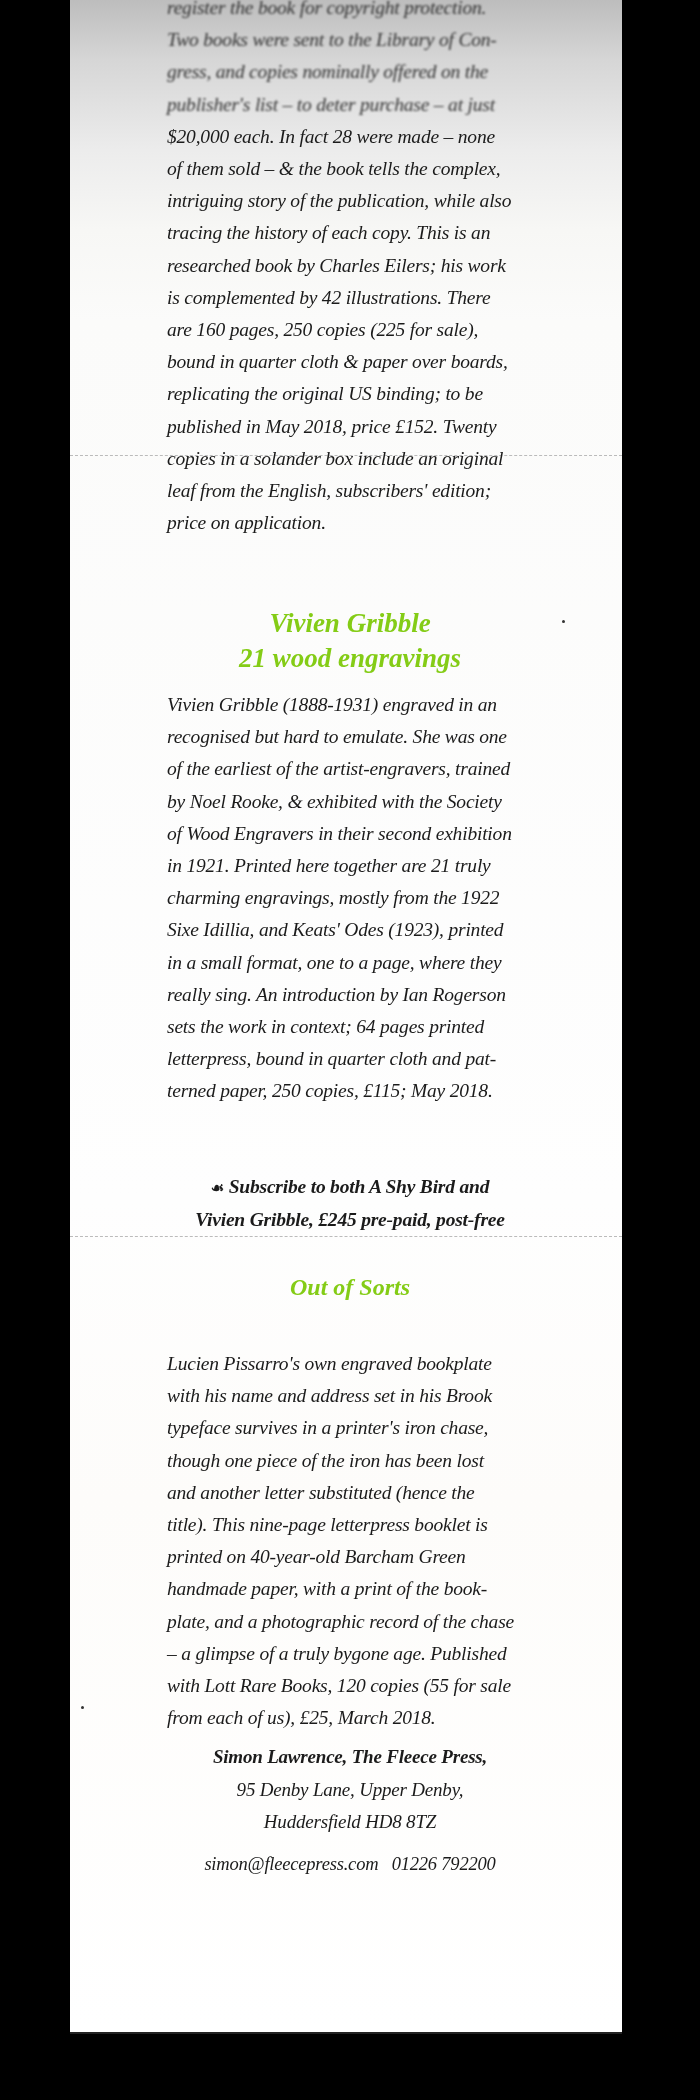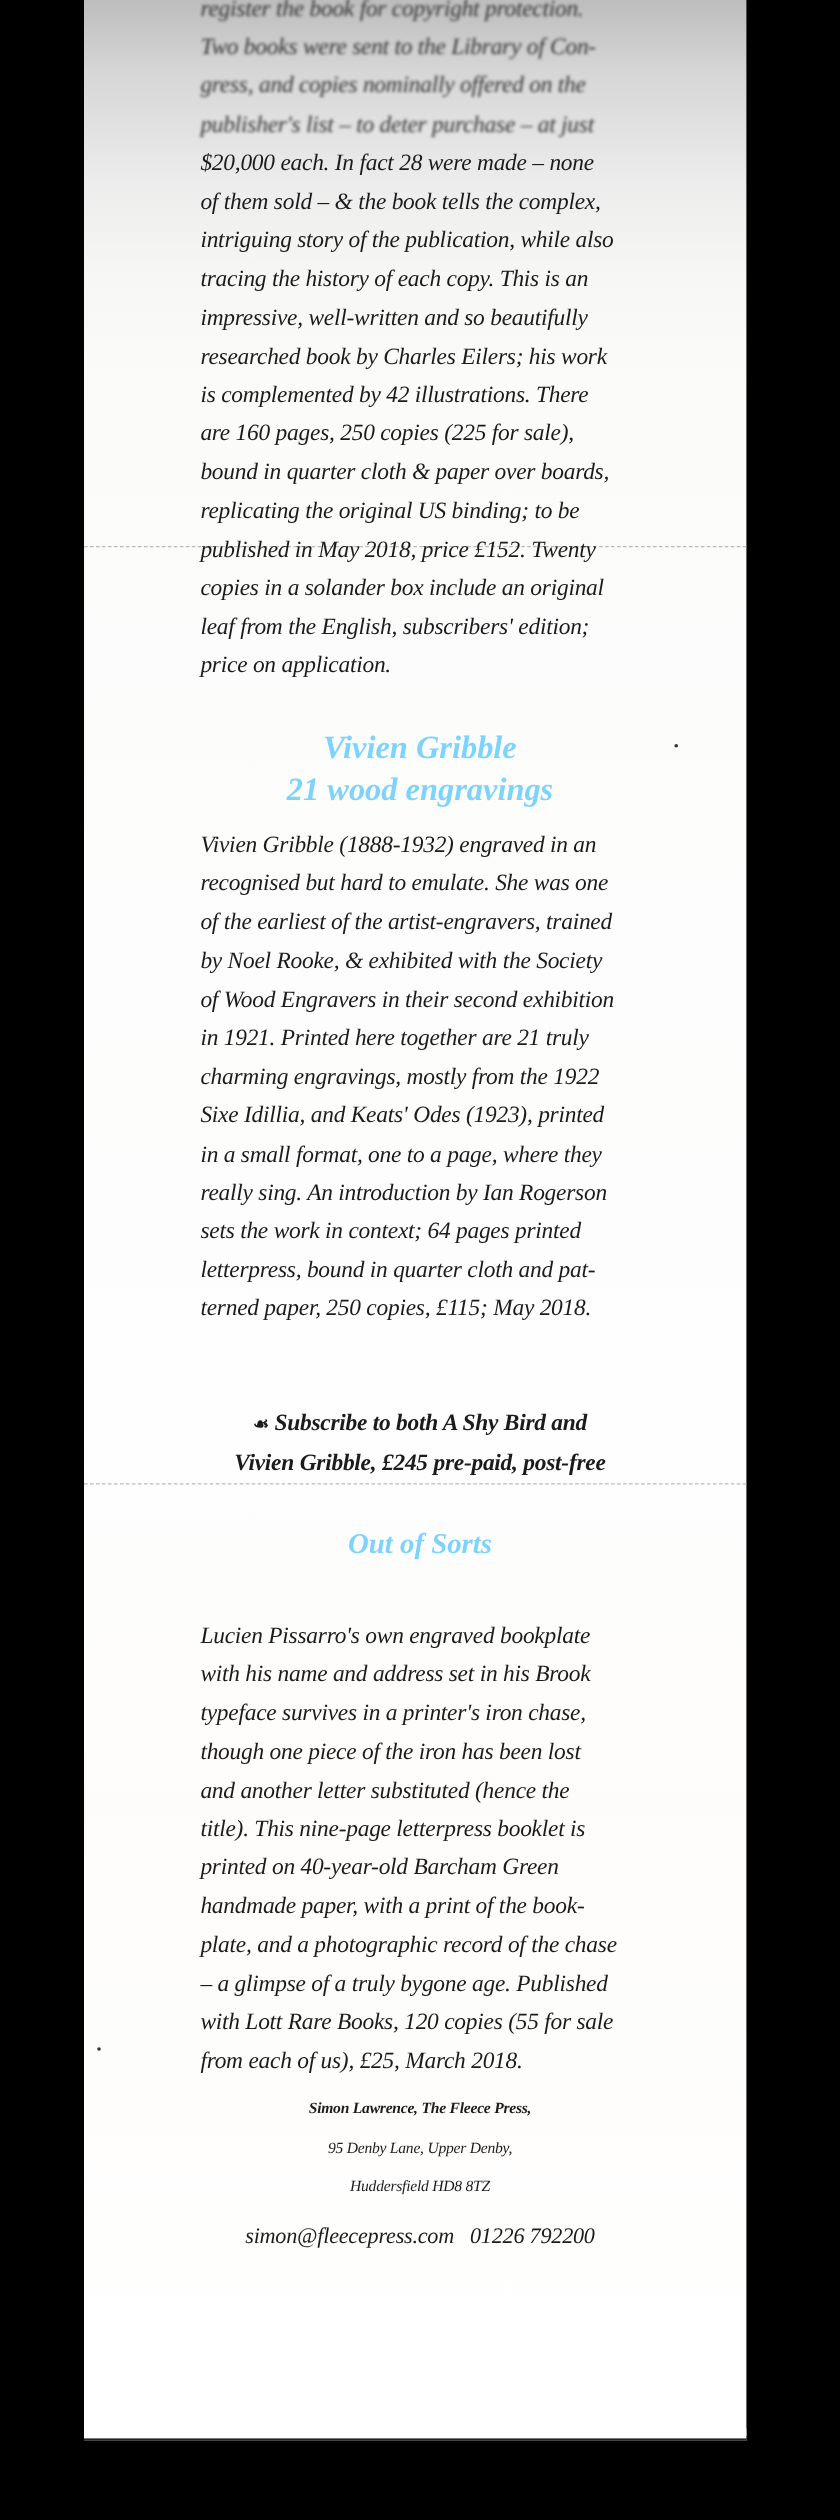--- a/index.html
+++ b/index.html
@@ -21,24 +21,24 @@
     }
     .text {
       position: absolute; left: 167px; width: 360px;
       font-family: "Liberation Serif", serif; font-style: italic;
       font-size: 19.5px; line-height: 32.2px; color: #1b1b1b;
       letter-spacing: -0.2px;
     }
     .text .line { display: block; white-space: nowrap; }
     .blur { filter: blur(1.3px); color: #333; }
     .center { text-align: center; left: 150px; width: 400px; }
-    .heading { font-family: "Liberation Serif", serif; font-style: italic; font-weight: bold; color: #7dd3fc; text-align: center; position: absolute; left: 150px; width: 400px; }
+    .heading { font-family: "Liberation Serif", serif; font-style: italic; font-weight: bold; color: #84cc16; text-align: center; position: absolute; left: 150px; width: 400px; }
     .h-title { font-size: 27px; line-height: 32px; }
     .h-sub { font-size: 27px; line-height: 30px; }
-    .contact { font-weight: bold; font-size: 13px; line-height: 32.5px; }
+    .contact { font-weight: bold; font-size: 19px; line-height: 32.5px; }
     .speck { position: absolute; width: 3px; height: 3px; background: #333; border-radius: 50%; }
   </style>
 </head>
 <body>
 
 <div class="paper"></div>
 <div class="paper-bottom"></div>
 
 <div class="fold" style="top:455px;"></div>
 <div class="fold" style="top:1236px;"></div>
@@ -48,37 +48,36 @@
 
 <div class="text" style="top:-8px;">
   <span class="line blur">register the book for copyright protection.</span>
   <span class="line blur">Two books were sent to the Library of Con-</span>
   <span class="line blur">gress, and copies nominally offered on the</span>
   <span class="line blur">publisher's list – to deter purchase – at just</span>
   <span class="line">$20,000 each. In fact 28 were made – none</span>
   <span class="line">of them sold – &amp; the book tells the complex,</span>
   <span class="line">intriguing story of the publication, while also</span>
   <span class="line">tracing the history of each copy. This is an</span>
-  <span class="line">impressive, well-written and so beautifully</span>
   <span class="line">researched book by Charles Eilers; his work</span>
   <span class="line">is complemented by 42 illustrations. There</span>
   <span class="line">are 160 pages, 250 copies (225 for sale),</span>
   <span class="line">bound in quarter cloth &amp; paper over boards,</span>
   <span class="line">replicating the original US binding; to be</span>
   <span class="line">published in May 2018, price £152. Twenty</span>
   <span class="line">copies in a solander box include an original</span>
   <span class="line">leaf from the English, subscribers' edition;</span>
   <span class="line">price on application.</span>
 </div>
 
 <div class="heading h-title" style="top:607px;">Vivien Gribble</div>
 <div class="heading h-sub" style="top:643px;">21 wood engravings</div>
 
 <div class="text" style="top:689px;">
-  <span class="line">Vivien Gribble (1888-1932) engraved in an</span>
+  <span class="line">Vivien Gribble (1888-1931) engraved in an</span>
   <span class="line">recognised but hard to emulate. She was one</span>
   <span class="line">of the earliest of the artist-engravers, trained</span>
   <span class="line">by Noel Rooke, &amp; exhibited with the Society</span>
   <span class="line">of Wood Engravers in their second exhibition</span>
   <span class="line">in 1921. Printed here together are 21 truly</span>
   <span class="line">charming engravings, mostly from the 1922</span>
   <span class="line">Sixe Idillia, and Keats' Odes (1923), printed</span>
   <span class="line">in a small format, one to a page, where they</span>
   <span class="line">really sing. An introduction by Ian Rogerson</span>
   <span class="line">sets the work in context; 64 pages printed</span>

